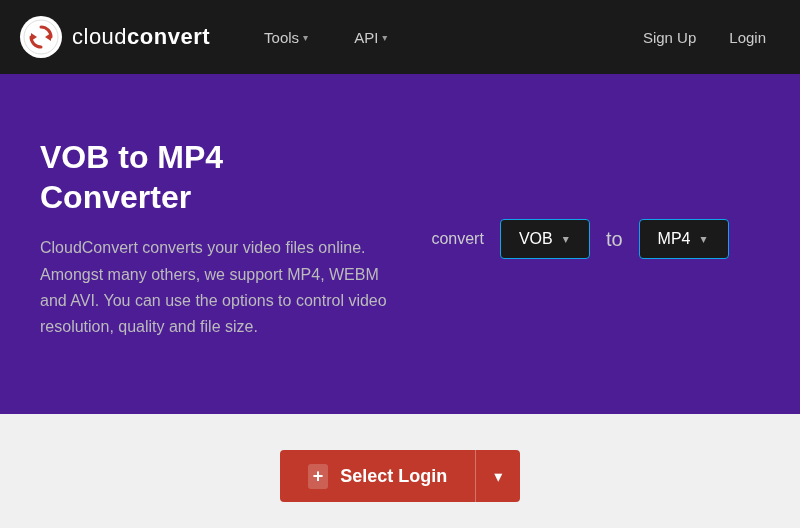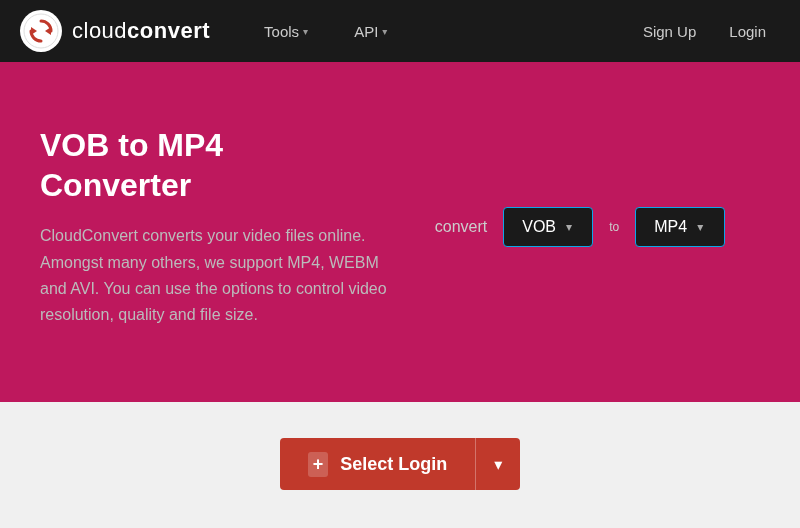--- a/index.html
+++ b/index.html
@@ -4,21 +4,21 @@
   <style>
     * { margin: 0; padding: 0; box-sizing: border-box; }
     body { font-family: Arial, sans-serif; background: #f0f0f0; width: 800px; height: 528px; overflow: hidden; }
 
     
     .navbar {
       background: #1a1a1a;
       display: flex;
       align-items: center;
       padding: 0 20px;
-      height: 62px;
+      height: 74px;
       color: white;
     }
     .navbar-brand {
       display: flex;
       align-items: center;
       gap: 10px;
       margin-right: 40px;
     }
     .logo-icon {
       width: 42px;
@@ -64,21 +64,21 @@
       display: flex;
       align-items: center;
       gap: 5px;
     }
     .nav-right .nav-item {
       color: #ccc;
     }
 
     
     .hero {
-      background: #be185d;
+      background: #4c1d95;
       padding: 40px 40px 50px 40px;
       display: flex;
       align-items: center;
       min-height: 340px;
     }
     .hero-left {
       flex: 1;
       max-width: 420px;
     }
     .hero-title {
@@ -117,21 +117,21 @@
       align-items: center;
       gap: 10px;
       min-width: 90px;
     }
     .format-dropdown .chevron {
       color: #aaa;
       font-size: 12px;
     }
     .to-label {
       color: #ccc;
-      font-size: 12px;
+      font-size: 20px;
     }
 
     
     .bottom-section {
       background: #f0f0f0;
       display: flex;
       align-items: flex-start;
       justify-content: center;
       padding: 36px 20px;
       height: 126px;

